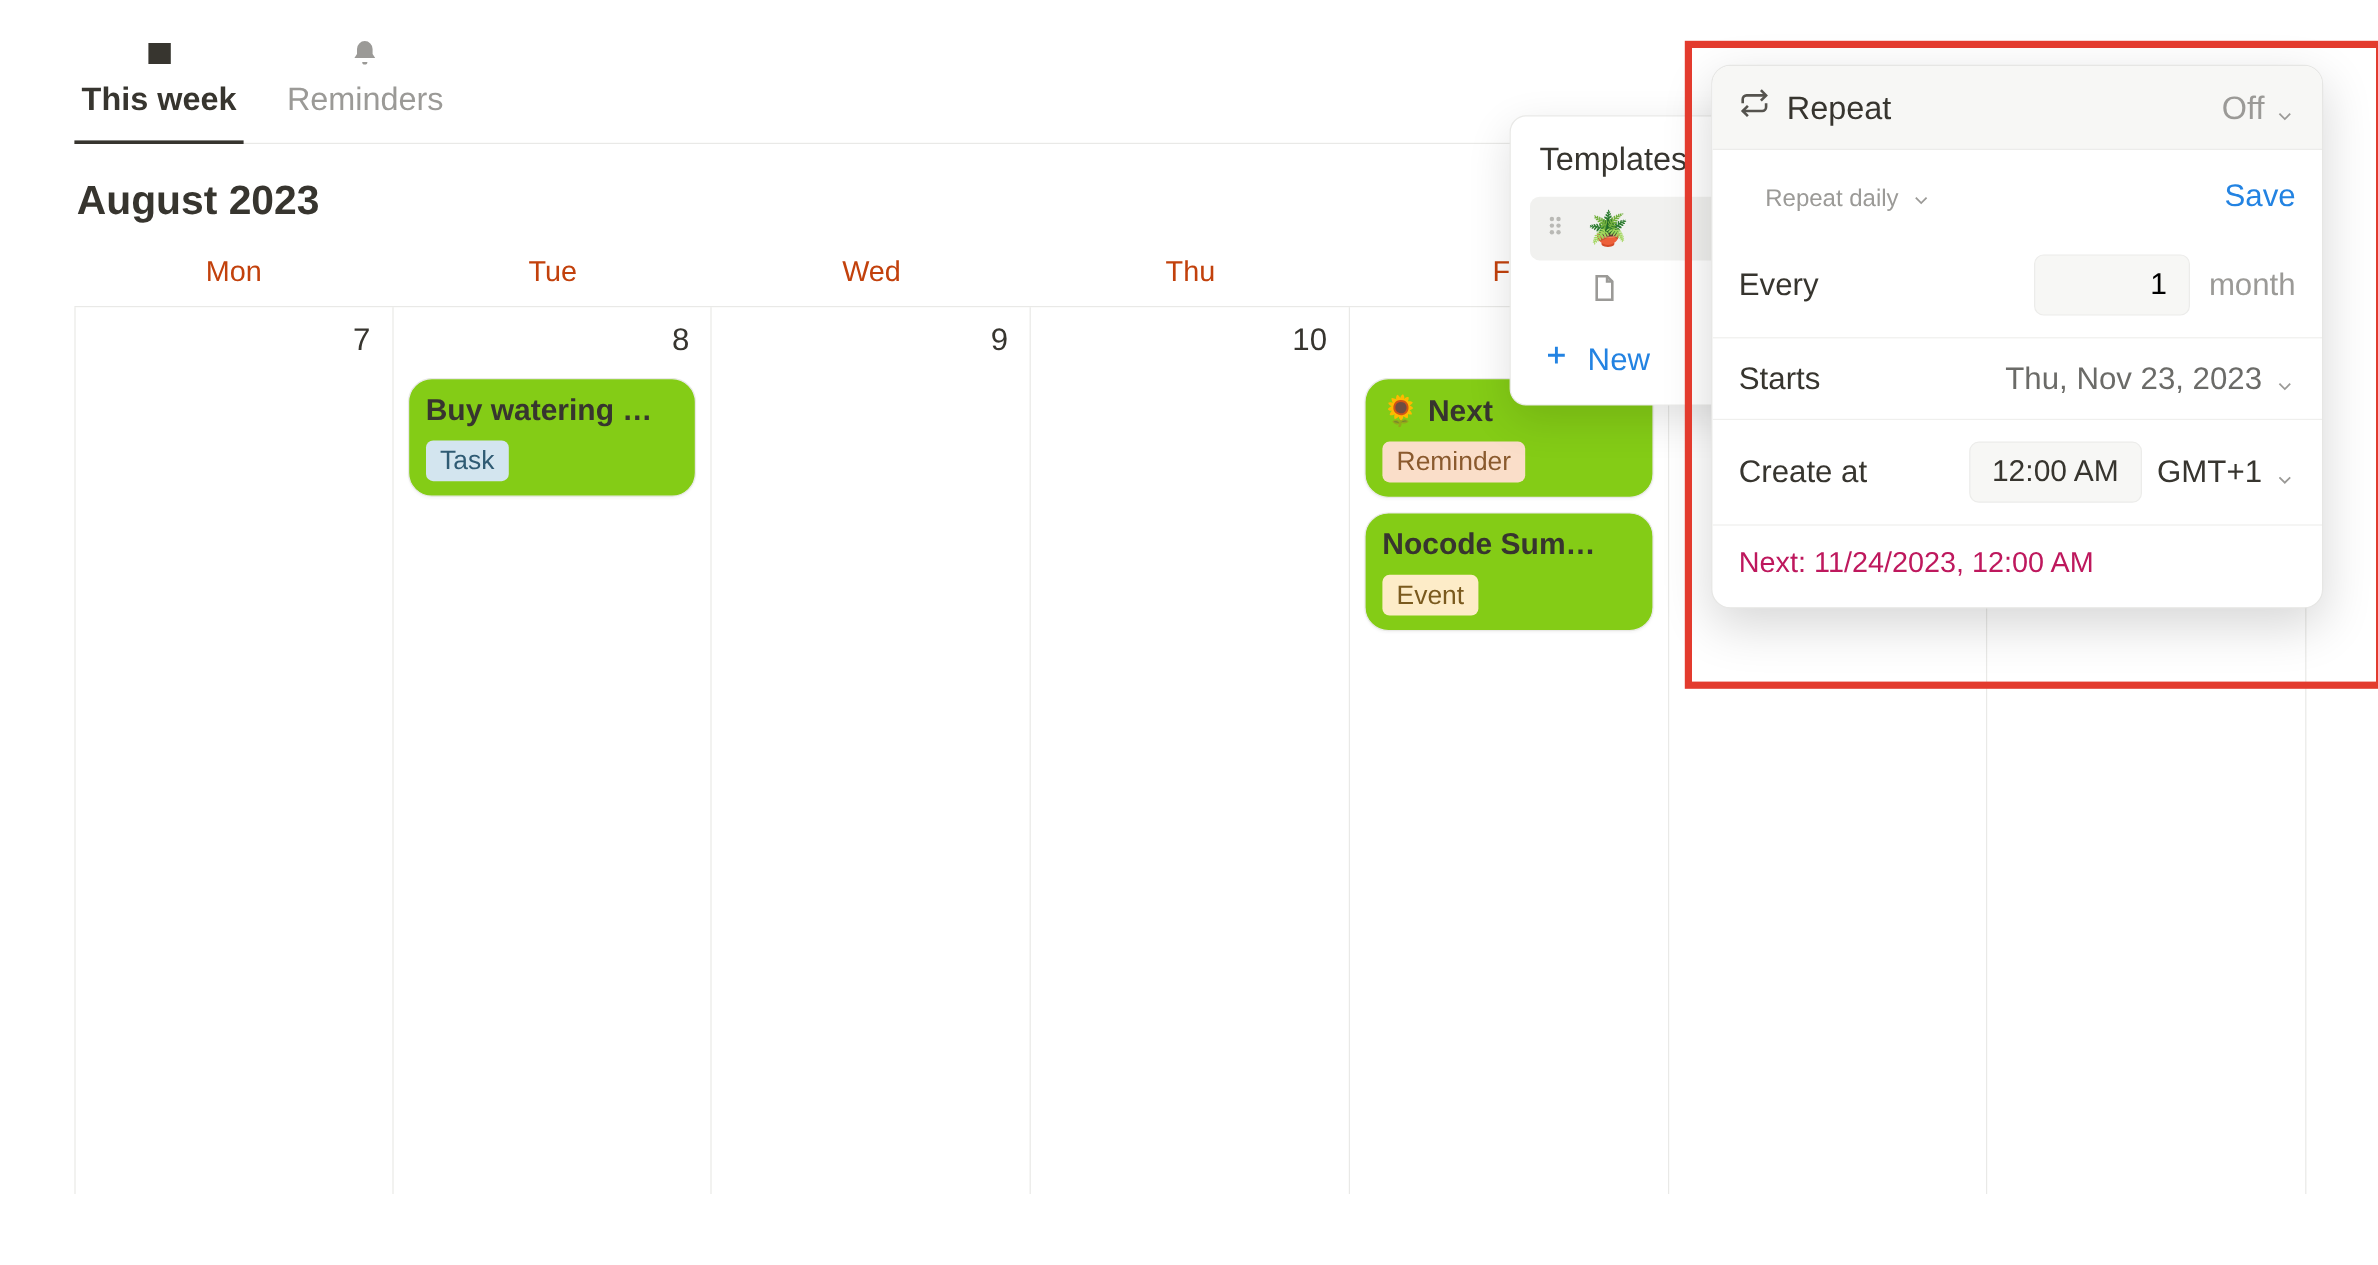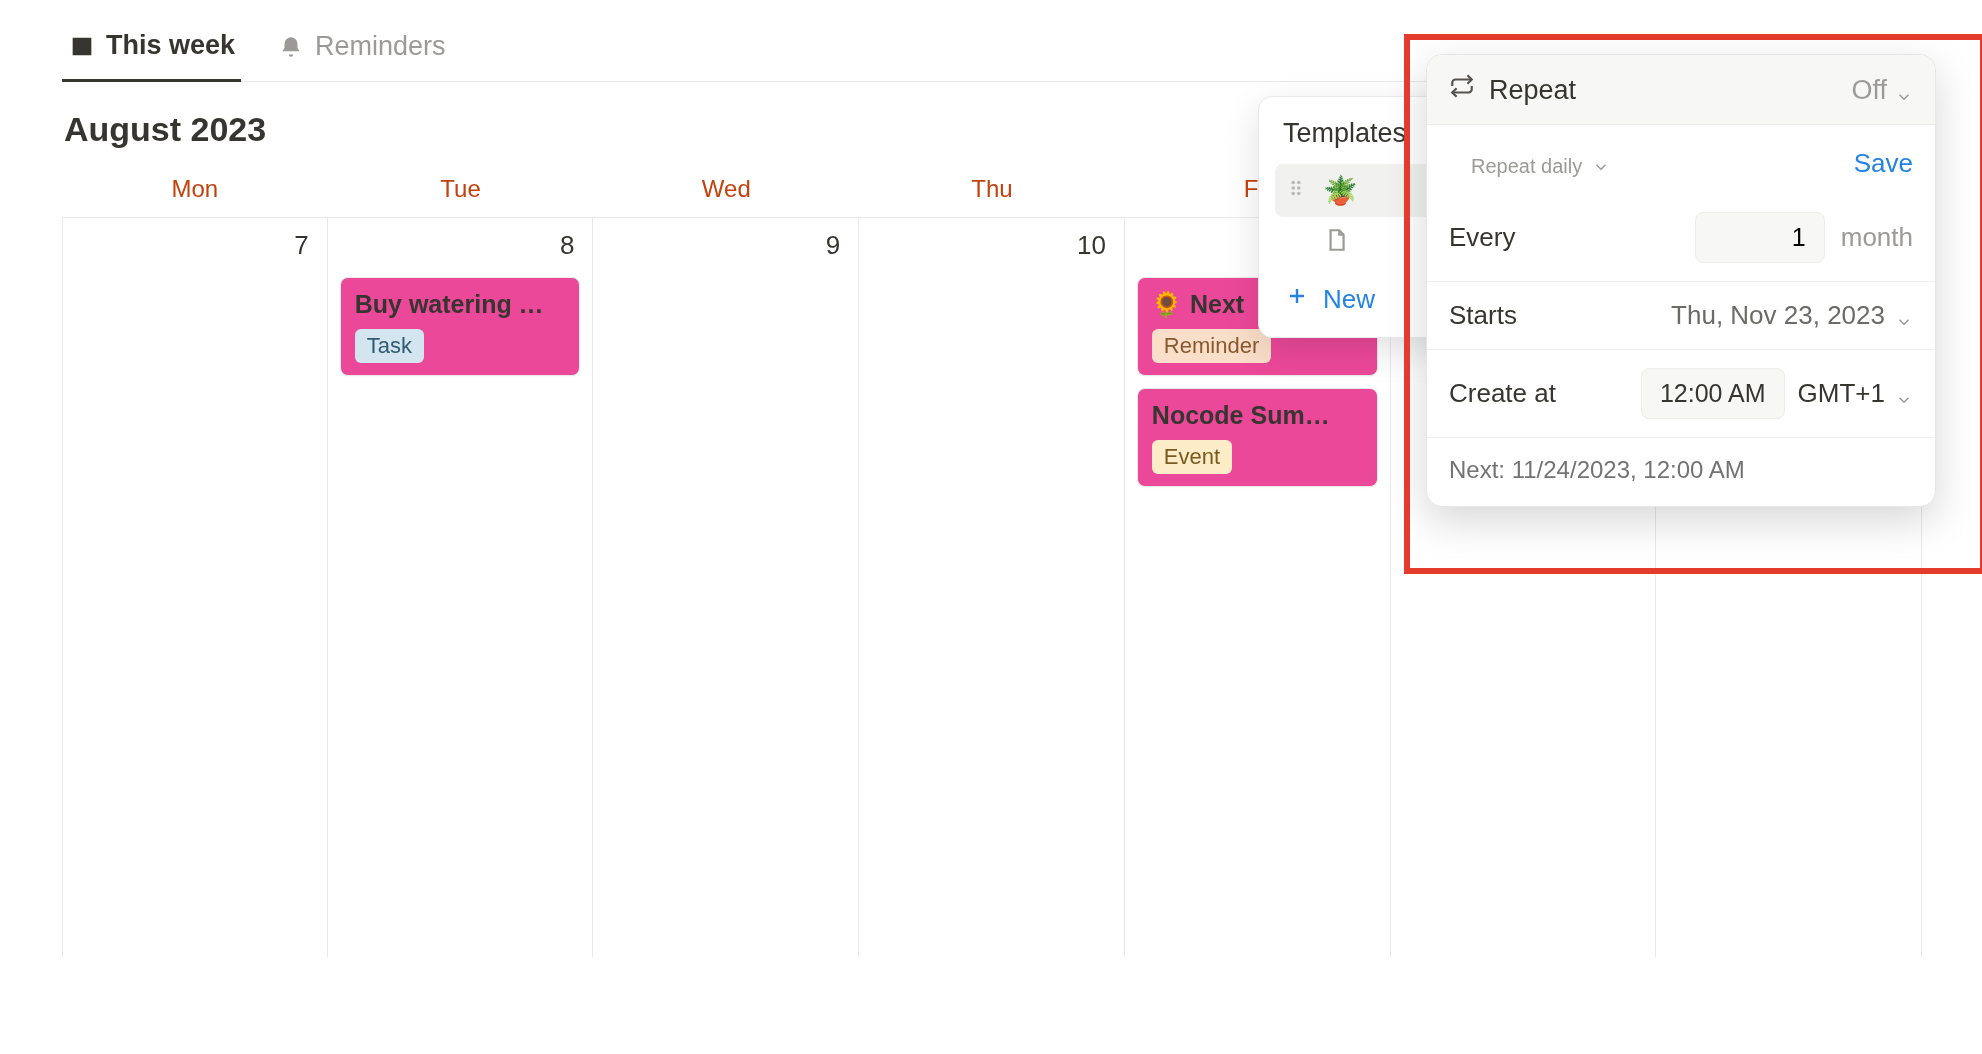--- a/index.html
+++ b/index.html
@@ -14,39 +14,40 @@
   }
   .page { padding: 20px 60px 0 62px; position: relative; }
 
   
   .tabs { display: flex; gap: 30px; padding-bottom: 0; border-bottom: 1px solid #e9e9e7; }
   .tab {
     display: flex; align-items: center; gap: 10px;
     padding: 10px 6px 18px 6px;
     font-size: 27px; font-weight: 500; color: #9b9a97;
     cursor: pointer;
+    flex-direction: column;
   }
   .tab.active { color: #37352f; border-bottom: 3px solid #37352f; margin-bottom: -1px; font-weight: 600; }
   .tab .ticon { width: 28px; height: 28px; display:inline-flex; align-items:center; justify-content:center; }
   .tab .ticon svg { fill: currentColor; }
 
   
   .title { font-size: 34px; font-weight: 700; margin: 28px 0 18px 2px; }
 
   
   .cal-header { display: grid; grid-template-columns: repeat(7, 1fr); }
   .cal-header div { text-align: center; font-size: 24px; color: #c2410c; padding: 8px 0 14px; }
   .cal-body { display: grid; grid-template-columns: repeat(7, 1fr); border-top: 1px solid #e9e9e7; min-height: 740px; }
   .day { border-right: 1px solid #e9e9e7; border-left: 1px solid #e9e9e7; padding: 8px; position: relative; }
   .day + .day { border-left: none; }
   .daynum { text-align: right; font-size: 26px; color: #37352f; padding: 4px 10px 10px; }
   .daynum.muted { color: #9b9a97; }
 
   .card {
-    background: #ec4899; border: 1px solid #e9e9e7; border-radius: 8px;
+    background: #84cc16; border: 1px solid #e9e9e7; border-radius: 20px;
     padding: 12px 14px; margin: 6px 4px 12px; box-shadow: 0 1px 2px rgba(0,0,0,0.03);
   }
   .card .ctitle { font-size: 25px; font-weight: 600; white-space: nowrap; overflow: hidden; text-overflow: ellipsis; }
   .tag { display: inline-block; font-size: 22px; padding: 4px 12px; border-radius: 6px; margin-top: 10px; }
   .tag-task { background: #d3e5ef; color: #2f5b73; }
   .tag-reminder { background: #fadec9; color: #8a5a2e; }
   .tag-event { background: #fdecc8; color: #7a5a1e; }
 
   
   .templates-pop {
@@ -85,21 +86,21 @@
   .rp-label { flex: 0 0 auto; }
   .rp-spacer { flex: 1 1 auto; }
   .numbox, .timebox {
     background:#f7f7f5; border:1px solid #ececea; border-radius:8px;
     padding: 10px 18px; font-size: 25px; text-align:right; min-width: 120px;
   }
   .numbox { width: 130px; }
   .unit { margin-left: 16px; color:#9b9a97; }
   .starts-val { color:#6b6b68; display:flex; align-items:center; gap:10px; }
   .tz { display:flex; align-items:center; gap:10px; margin-left: 13px; }
-  .next { color:#737373; font-size:24px; padding: 18px 22px 22px; }
+  .next { color:#be185d; font-size:24px; padding: 18px 22px 22px; }
 
   .chev { width:18px; height:18px; display:inline-block; }
   .chev svg { stroke:#9b9a97; stroke-width:2; fill:none; }
 
   
   .annot {
     position:absolute; left: 1404px; top: 34px; width: 582px; height: 540px;
     border: 6px solid #e33b2e; pointer-events:none;
   }
 </style>

